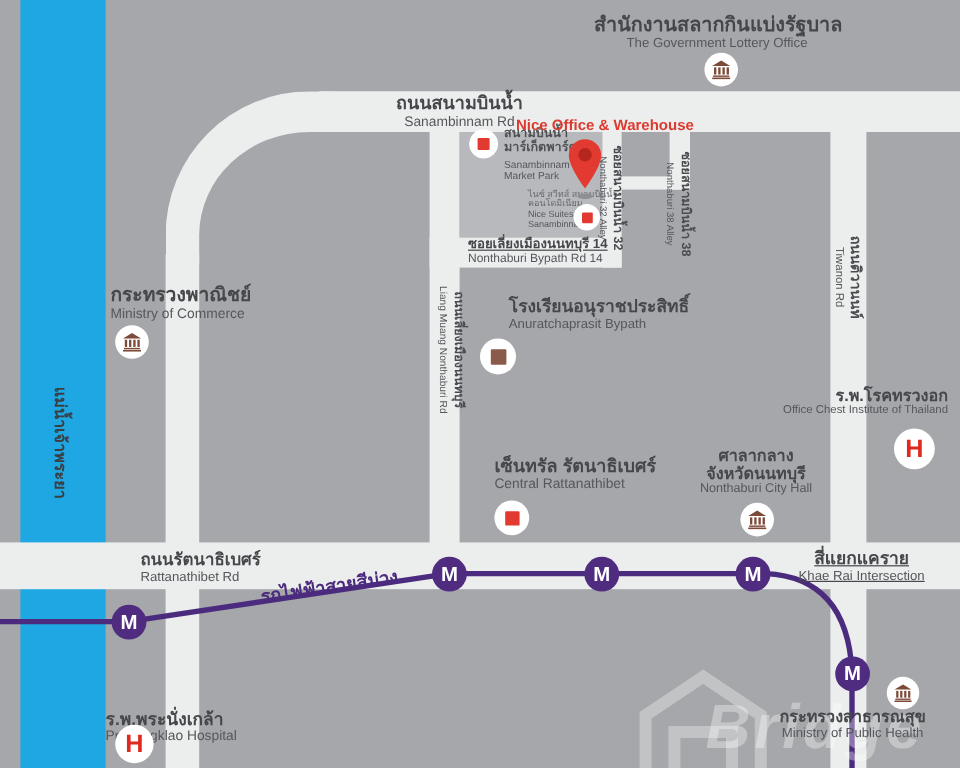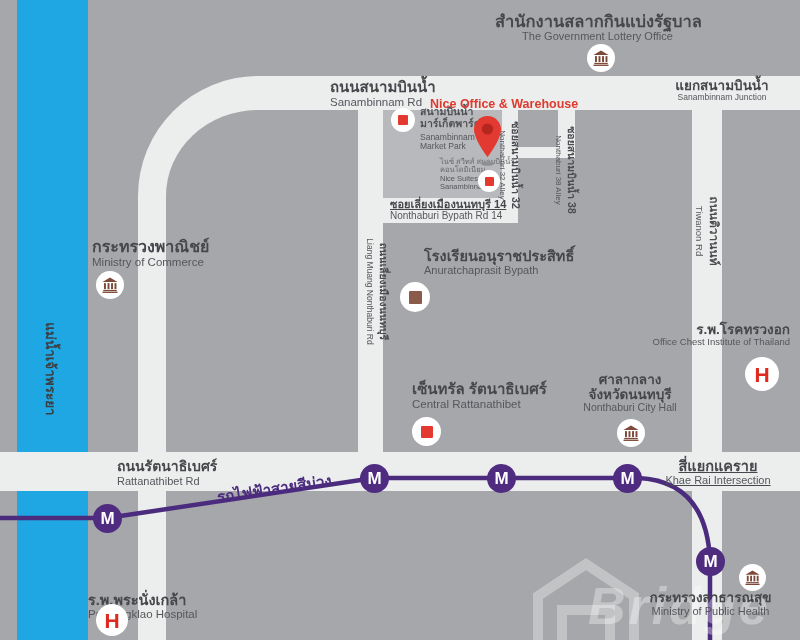--- a/index.html
+++ b/index.html
@@ -57,27 +57,23 @@
   </svg>
 
   <svg class="watermark" style="left:528px;top:556px;" width="120" height="84" viewBox="0 0 120 84">
     <g fill="none" stroke="rgba(255,255,255,0.35)" stroke-width="10">
       <path d="M10 84 V40 L58 8 L106 40 V84"></path>
       <path d="M34 84 V54 H82 V84"></path>
     </g>
   </svg>
   <div class="wm-text">Bridge</div>
 
-  <div class="lbl" style="left:330px;top:79px;">
+  <div class="lbl" style="left:330px;top:79px;text-align:center;">
     <span class="th" style="font-size:15px;">ถนนสนามบินน้ำ</span>
     <span class="en" style="font-size:11.5px;">Sanambinnam Rd</span>
-  </div>
-  <div class="lbl" style="left:662px;top:78px;width:120px;text-align:center;">
-    <span class="th" style="font-size:13.5px;">แยกสนามบินน้ำ</span>
-    <span class="en" style="font-size:8.5px;">Sanambinnam Junction</span>
   </div>
 
   <div class="vlabel" style="left:313px;top:278px;width:130px;">
     <span class="th" style="font-size:10.5px;">ถนนเลี่ยงเมืองนนทบุรี</span>
     <span class="en" style="font-size:8.5px;">Liang Muang Nonthaburi Rd</span>
   </div>
   <div class="vlabel" style="left:456px;top:152px;width:110px;">
     <span class="th" style="font-size:10.5px;">ซอยสนามบินน้ำ 32</span>
     <span class="en" style="font-size:8px;">Nonthaburi 32 Alley</span>
   </div>

